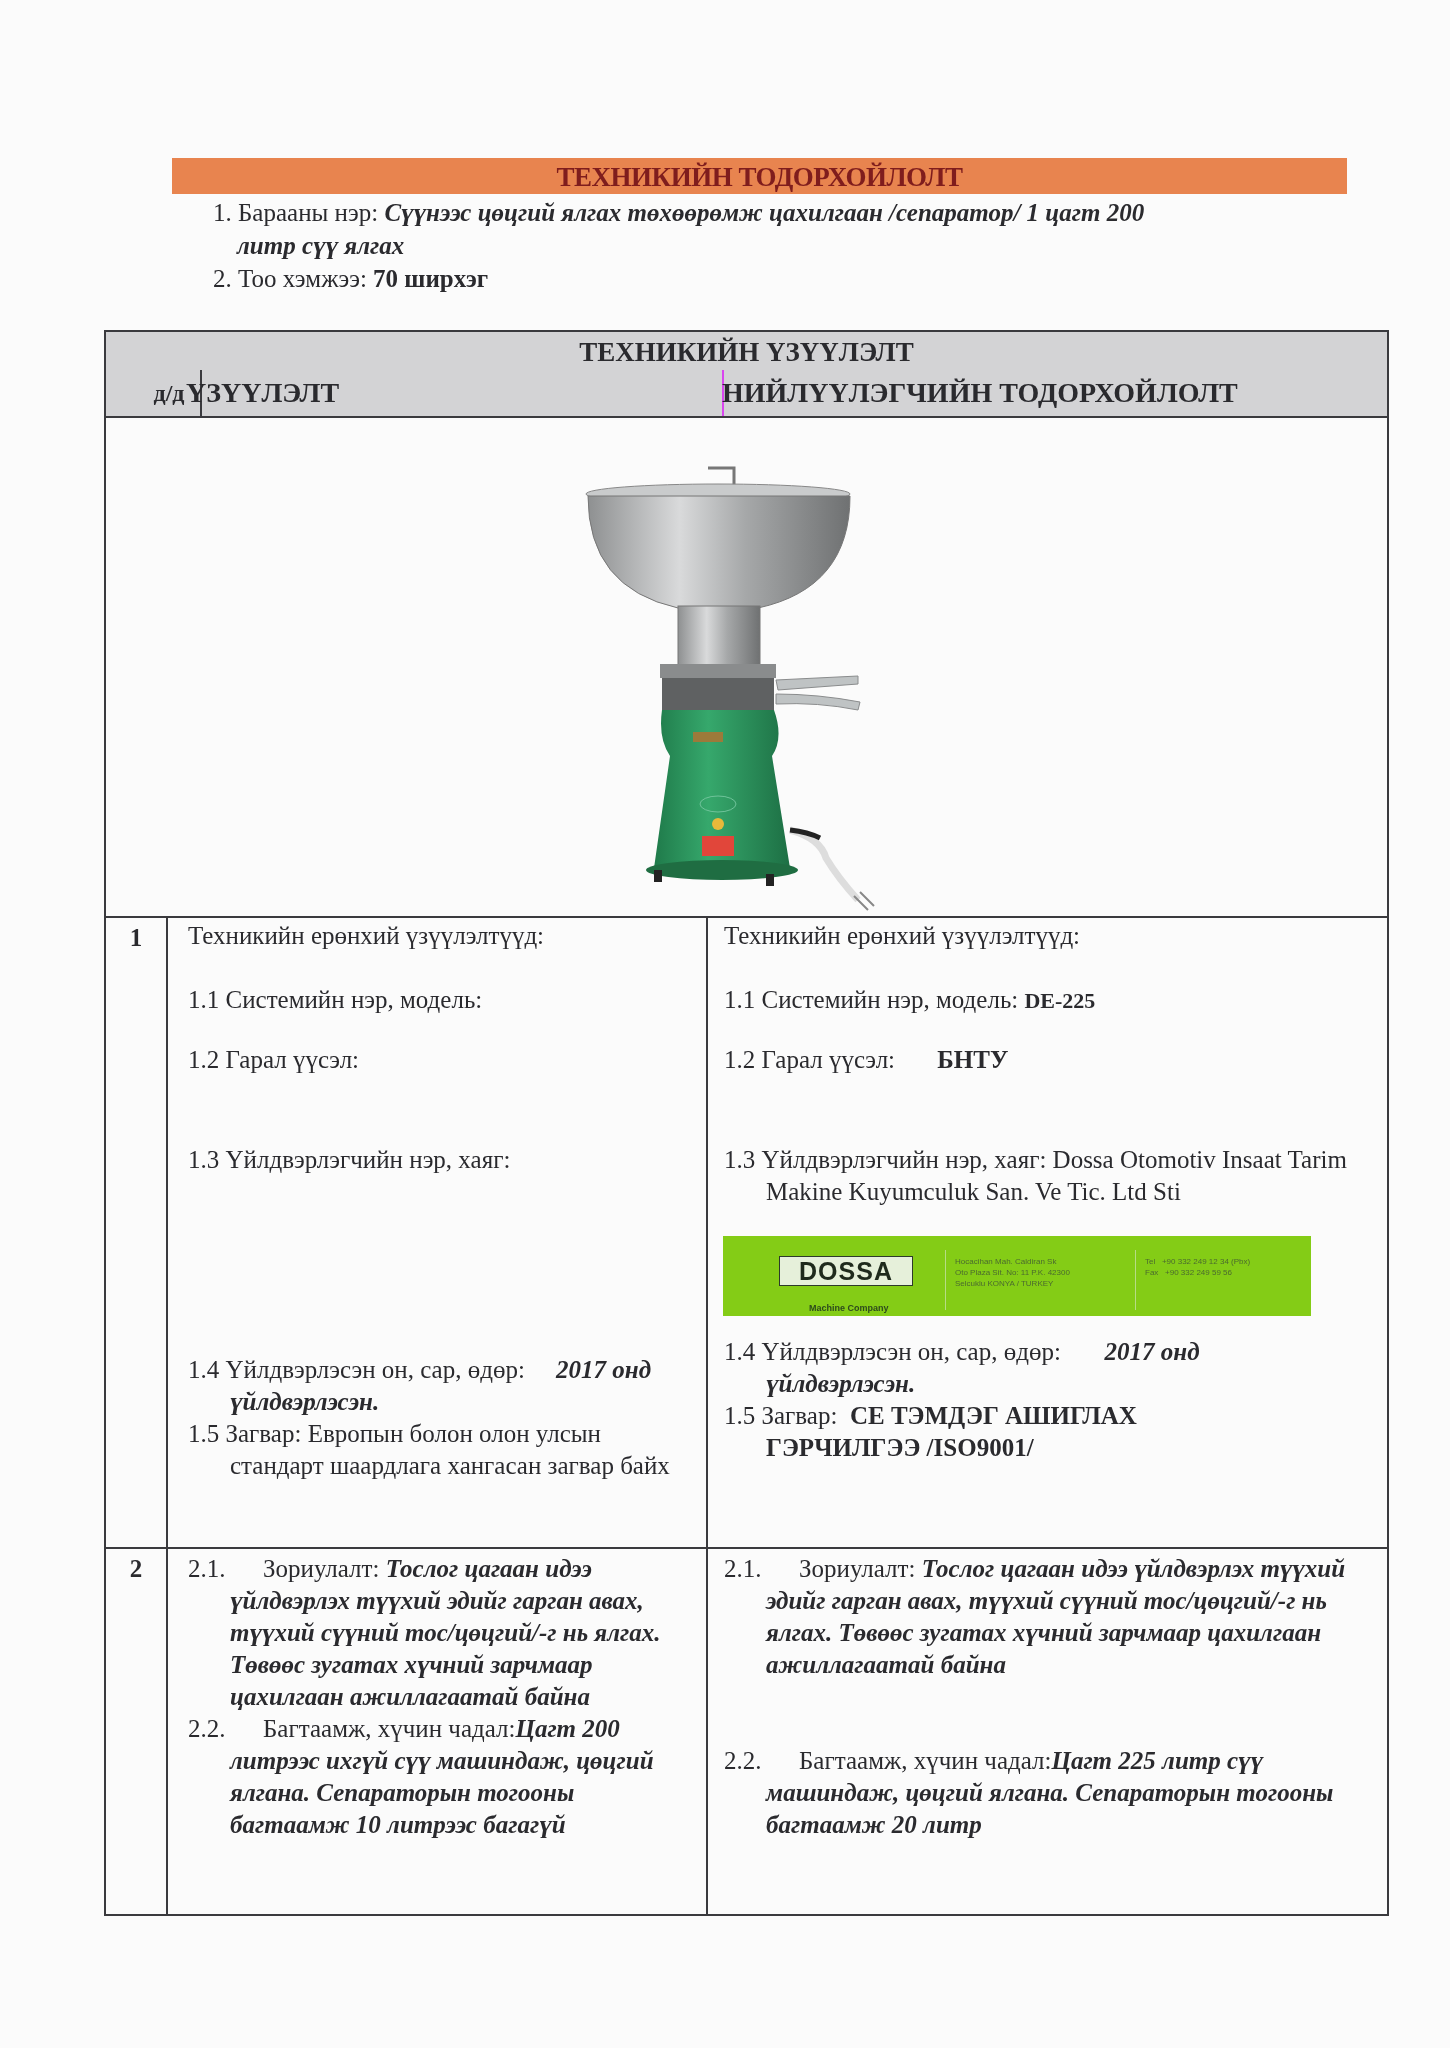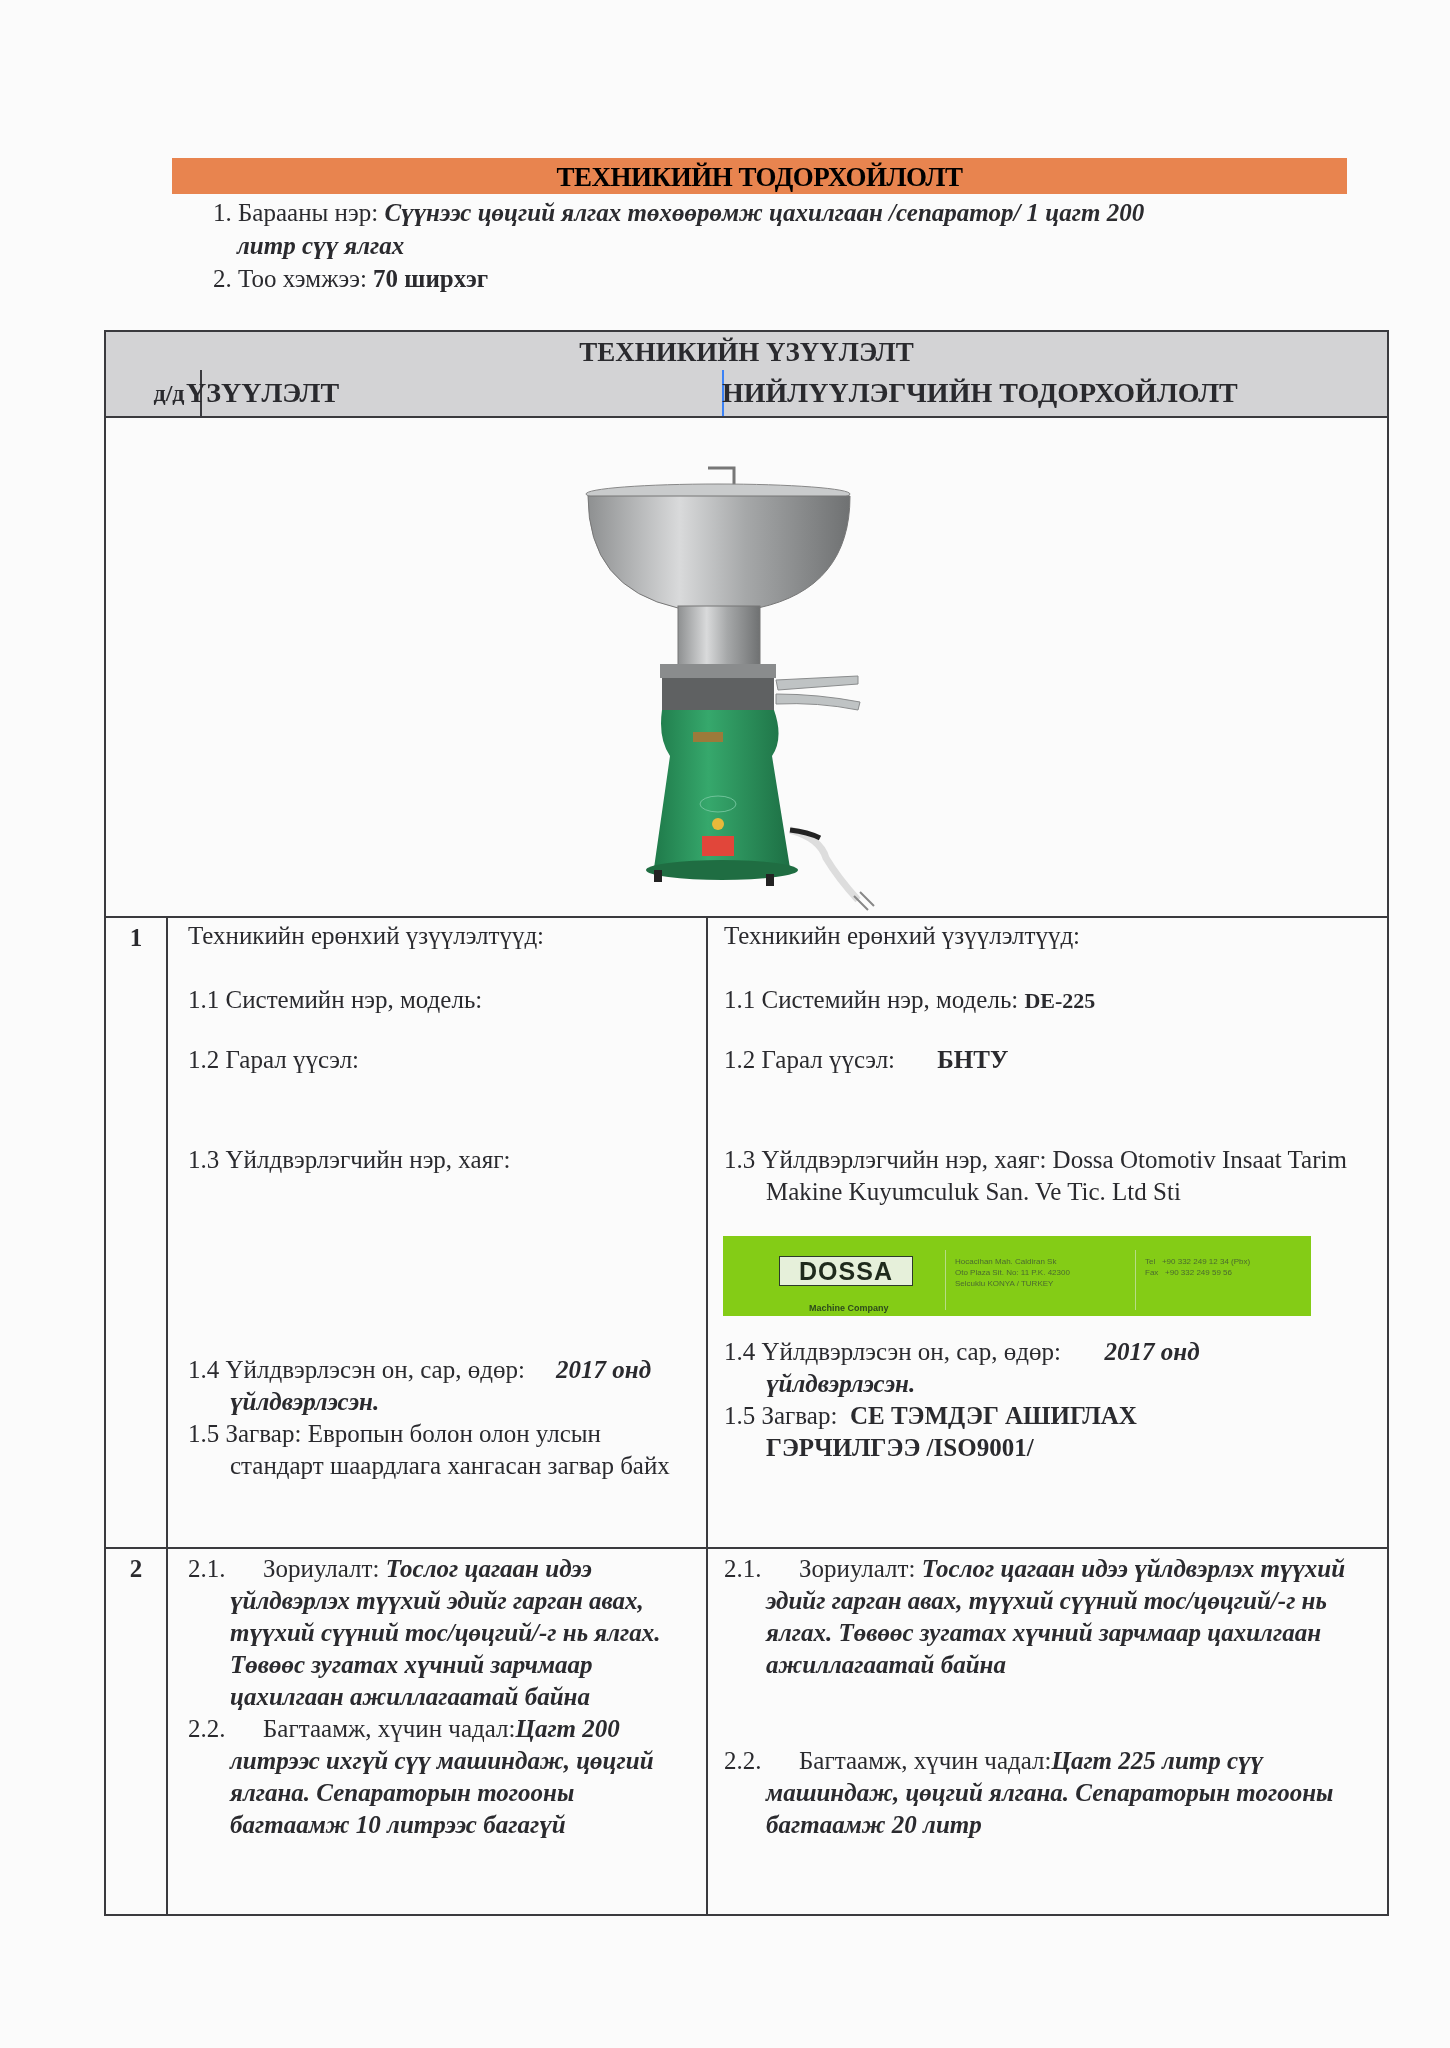--- a/index.html
+++ b/index.html
@@ -1,33 +1,33 @@
 <!DOCTYPE html>
 <html><head>
 <meta charset="utf-8">
 <style>
   html, body { margin:0; padding:0; }
   body { width:1450px; height:2048px; background:#fbfbfb; position:relative; overflow:hidden;
          font-family:"Liberation Serif","DejaVu Serif",serif; color:#2a2a2e; }
   .title-bar { position:absolute; left:172px; top:158px; width:1175px; height:36px; background:#e8844f;
-               text-align:center; font-weight:bold; font-size:27px; line-height:38px; color:#000000; letter-spacing:-0.5px; }
+               text-align:center; font-weight:bold; font-size:27px; line-height:38px; color:#7f1d1d; letter-spacing:-0.5px; }
   .intro { position:absolute; left:213px; top:196px; width:1150px; font-size:25px; line-height:33px; }
   .intro .line { position:relative; }
   .intro .bi { font-weight:bold; font-style:italic; }
   .intro .b { font-weight:bold; }
   .intro .cont { padding-left:24px; }
 
   .tbl { position:absolute; left:104px; top:330px; width:1285px; height:1586px;
          border:2px solid #3a3a3e; box-sizing:border-box; }
   .hdr1 { position:absolute; left:0; top:0; right:0; height:38px; background:#d3d3d5;
           border-bottom:2px solid #3a3a3e; text-align:center; font-weight:bold; font-size:27px; line-height:40px; }
   .hdr2 { position:absolute; left:0; top:38px; right:0; height:46px; background:#d3d3d5;
           border-bottom:2px solid #3a3a3e; font-weight:bold; font-size:28px; line-height:46px; }
   .hdr2 .c1 { position:absolute; left:0; width:62px; top:0; bottom:0; border-right:2px solid #3a3a3e; text-align:center; font-size:24px;margin-left:32px; }
-  .hdr2 .c2 { position:absolute; left:64px; width:536px; top:0; bottom:0; border-right:2px solid #3b82f6; padding-left:16px; }
+  .hdr2 .c2 { position:absolute; left:64px; width:536px; top:0; bottom:0; border-right:2px solid #d946ef; padding-left:16px; }
   .hdr2 .c3 { position:absolute; left:602px; right:0; top:0; bottom:0; padding-left:14px; }
 
   .img-row { position:absolute; left:0; right:0; top:86px; height:498px; border-bottom:2px solid #3a3a3e; }
   .img-row svg { position:absolute; left:452px; top:20px; }
 
   .row { position:absolute; left:0; right:0; font-size:25px; line-height:32px; }
   .row .c1 { position:absolute; left:0; width:62px; top:0; bottom:0; border-right:2px solid #3a3a3e; text-align:center; font-weight:bold; padding-top:4px; box-sizing:border-box; }
   .row .c2 { position:absolute; left:64px; width:538px; top:0; bottom:0; border-right:2px solid #3a3a3e; box-sizing:border-box; }
   .row .c3 { position:absolute; left:604px; right:0; top:0; bottom:0; }
   .r1 { top:586px; height:629px; border-bottom:2px solid #3a3a3e; }

